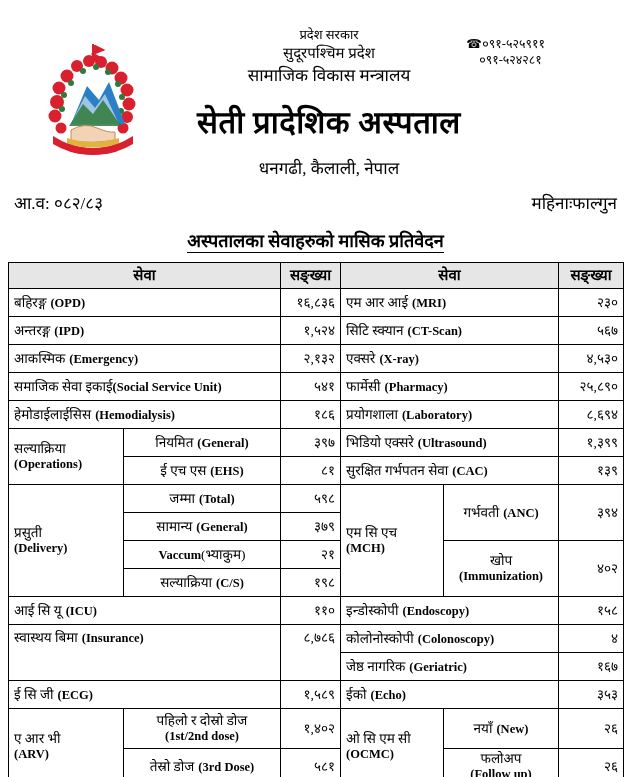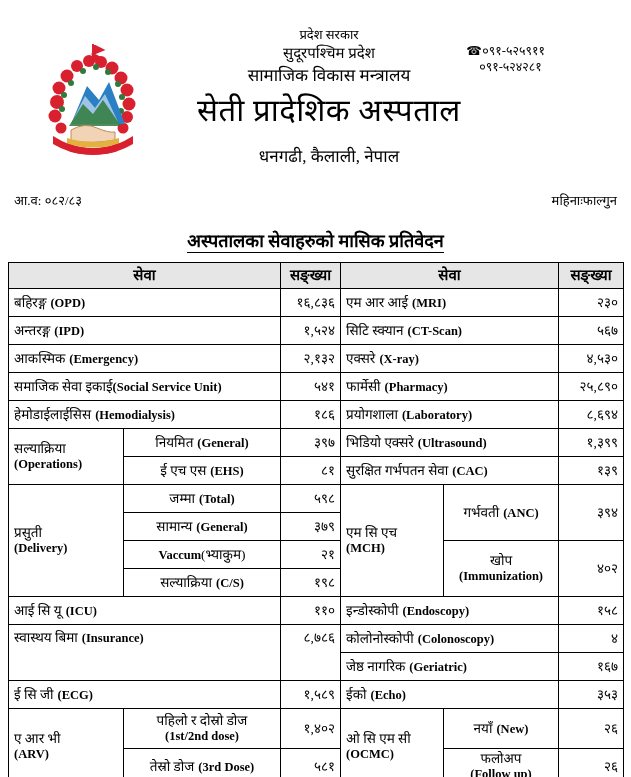--- a/index.html
+++ b/index.html
@@ -25,38 +25,38 @@
   .emblem svg { display: block; width: 104px; height: 118px; }
 
   .head-center {
     position: absolute; left: 120px; top: 26px;
     width: 360px; text-align: center;
   }
   .hc-line1 { font-size: 13px; line-height: 17px; }
   .hc-line2 { font-size: 15px; line-height: 21px; }
   .hc-line3 { font-size: 17px; line-height: 24px; }
   .hc-title {
-    font-size: 31px; line-height: 42px; font-weight: normal;
-    letter-spacing: 0.5px; margin-top: 2px;
+    font-size: 31px; line-height: 42px; font-weight: bold;
+    letter-spacing: 0.5px; margin-top: 14px;
   }
   .hc-addr { font-size: 17px; line-height: 26px; margin-top: 12px; }
 
   .phones {
     position: absolute; right: 14px; top: 36px;
-    text-align: left; font-size: 12.5px; line-height: 16px; margin-top: 7px;
+    text-align: left; font-size: 12.5px; line-height: 16px;
   }
   .phones .ph-row { white-space: nowrap; }
   .phone-icon { display: inline-block; width: 13px; }
 
   
   .fiscal {
     position: absolute; left: 0; top: 191px;
     width: 631px; padding: 0 14px;
     display: flex; justify-content: space-between; align-items: baseline;
-    font-size: 13px;
+    font-size: 17px;
   }
 
   
   .report-title {
     position: absolute; left: 0; top: 228px; width: 631px;
     text-align: center; font-size: 18px; font-weight: bold;
   }
   .report-title span {
     border-bottom: 1.5px solid #000; padding-bottom: 1px;
   }

